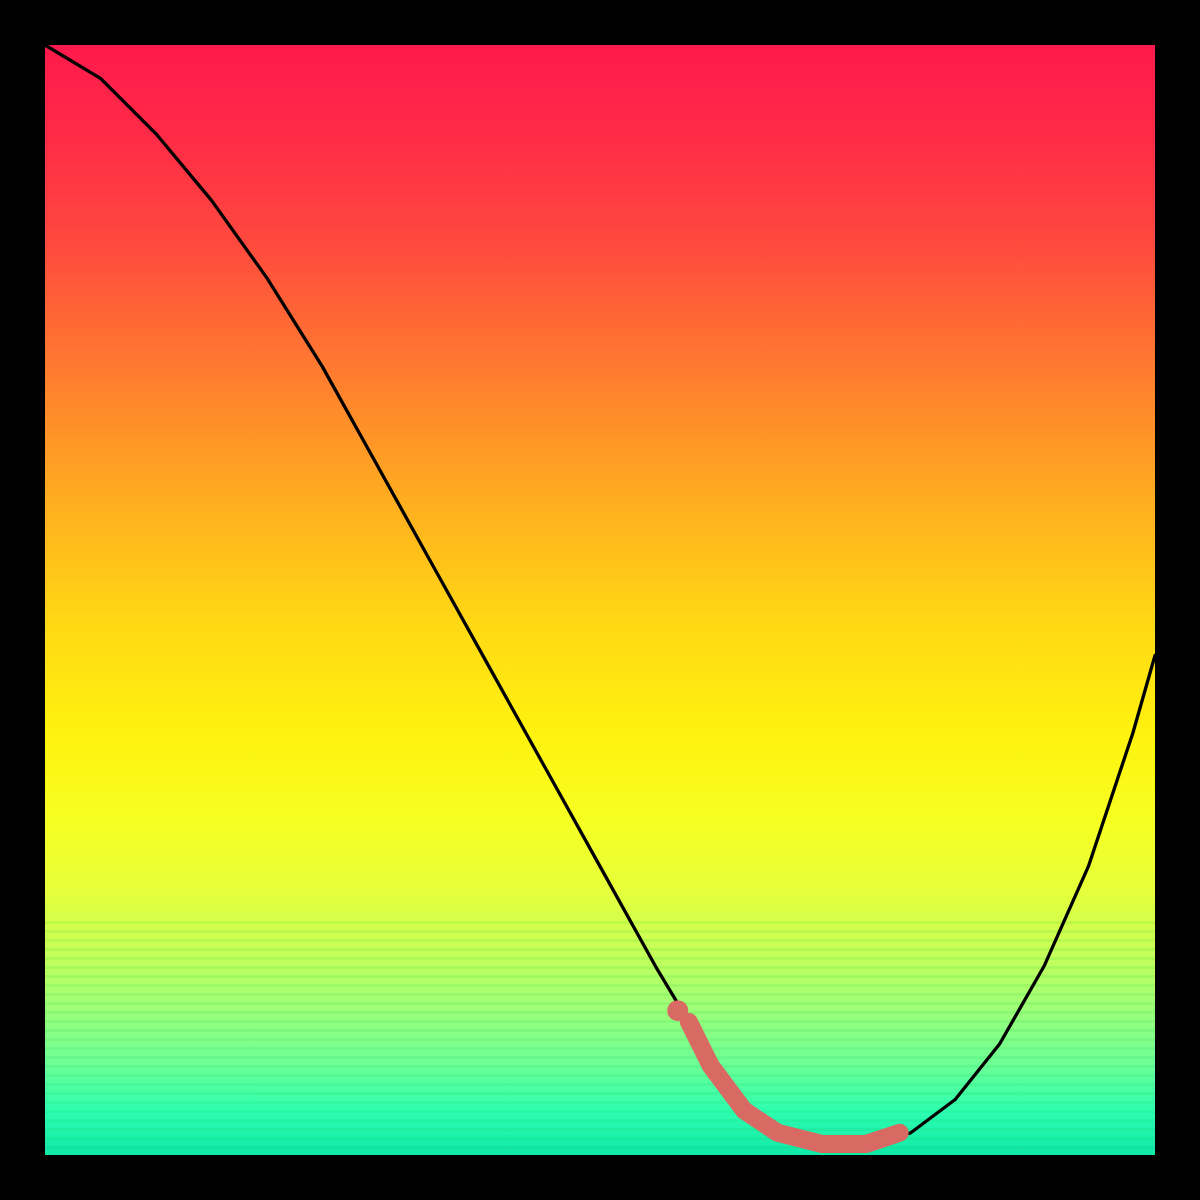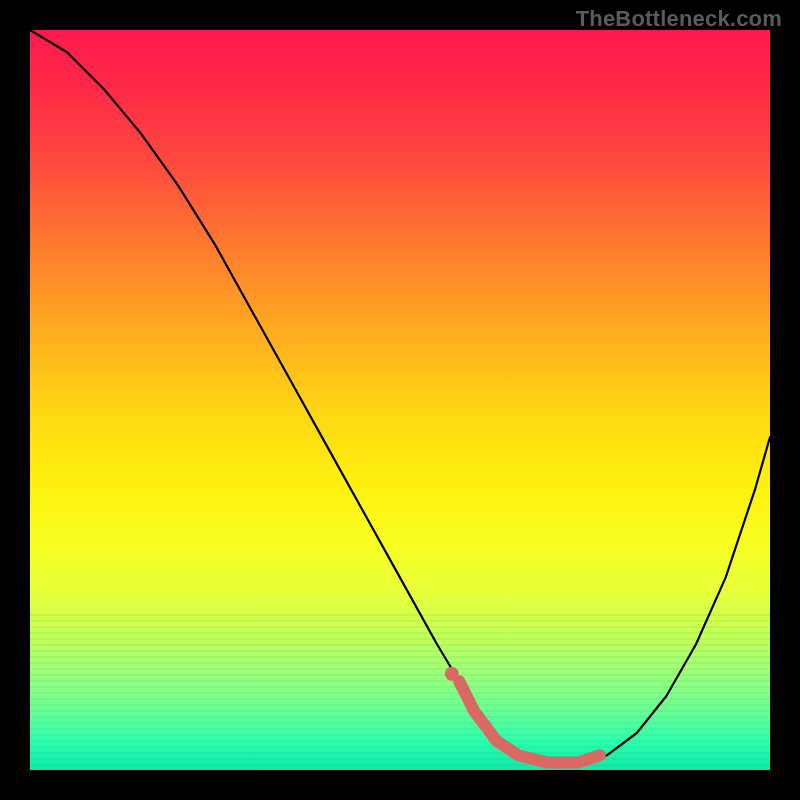--- a/index.html
+++ b/index.html
@@ -82,21 +82,20 @@
     width: 100%;
     height: 100%;
     overflow: visible;
   }
 </style>
 </head>
 <body>
 
 <div class="frame">
 
-  <div class="watermark">TheBottleneck.com</div>
 
   <div class="plot-area">
     <div class="gradient"></div>
     <div class="stripes"></div>
 
     <svg class="curve" viewBox="0 0 740 740" preserveAspectRatio="none">
       <path id="main-curve" fill="none" stroke="#000" stroke-width="2.2" stroke-linecap="round" stroke-linejoin="round" d="M0.0 0.0 L37.0 22.2 L74.0 59.2 L111.0 103.6 L148.0 155.4 L185.0 214.6 L222.0 281.2 L259.0 347.8 L296.0 414.4 L333.0 481.0 L370.0 547.6 L407.0 614.2 L429.2 651.2 L444.0 680.8 L466.2 710.4 L488.4 725.2 L518.0 732.6 L547.6 732.6 L577.2 725.2 L606.8 703.0 L636.4 666.0 L666.0 614.2 L695.6 547.6 L725.2 458.8 L740.0 407.0"></path>
       <path id="highlight-curve" fill="none" stroke="#d96a63" stroke-width="12" stroke-linecap="round" stroke-linejoin="round" d="M429.2 651.2 L444.0 680.8 L466.2 710.4 L488.4 725.2 L518.0 732.6 L547.6 732.6 L569.8 725.2"></path>
       <circle id="highlight-start-dot" r="7" fill="#d96a63" cx="421.8" cy="643.8"></circle>
     </svg>

